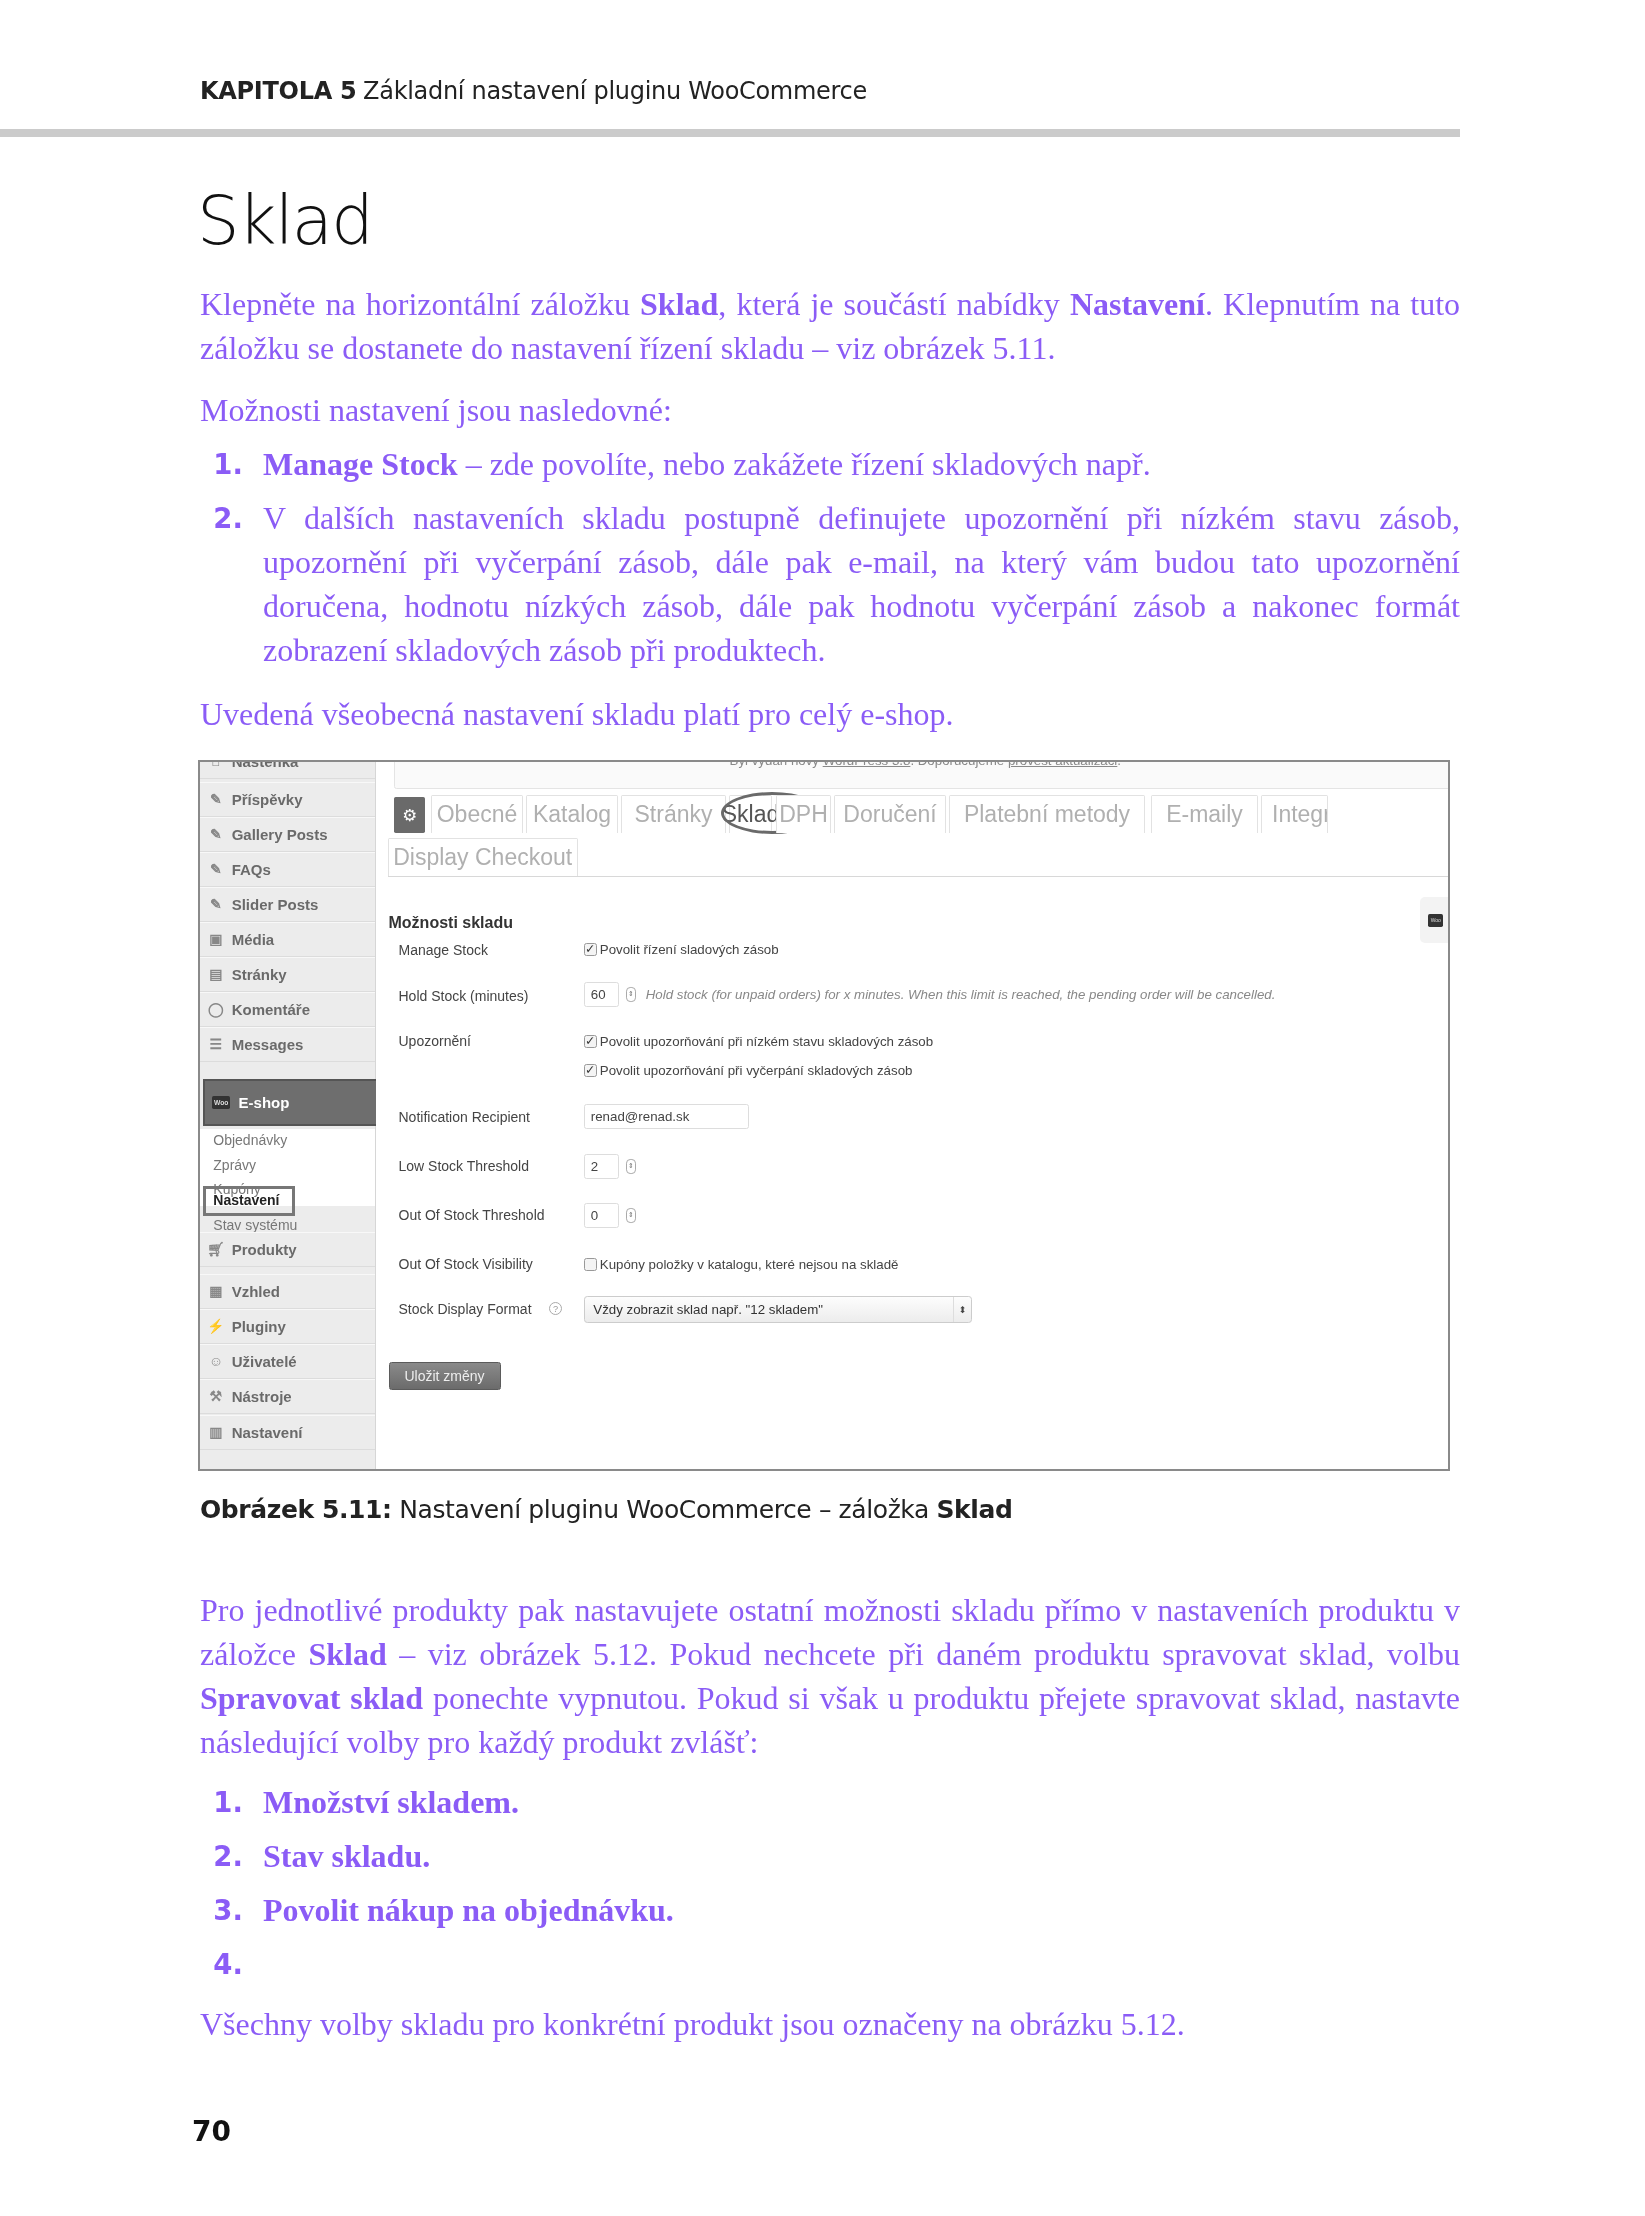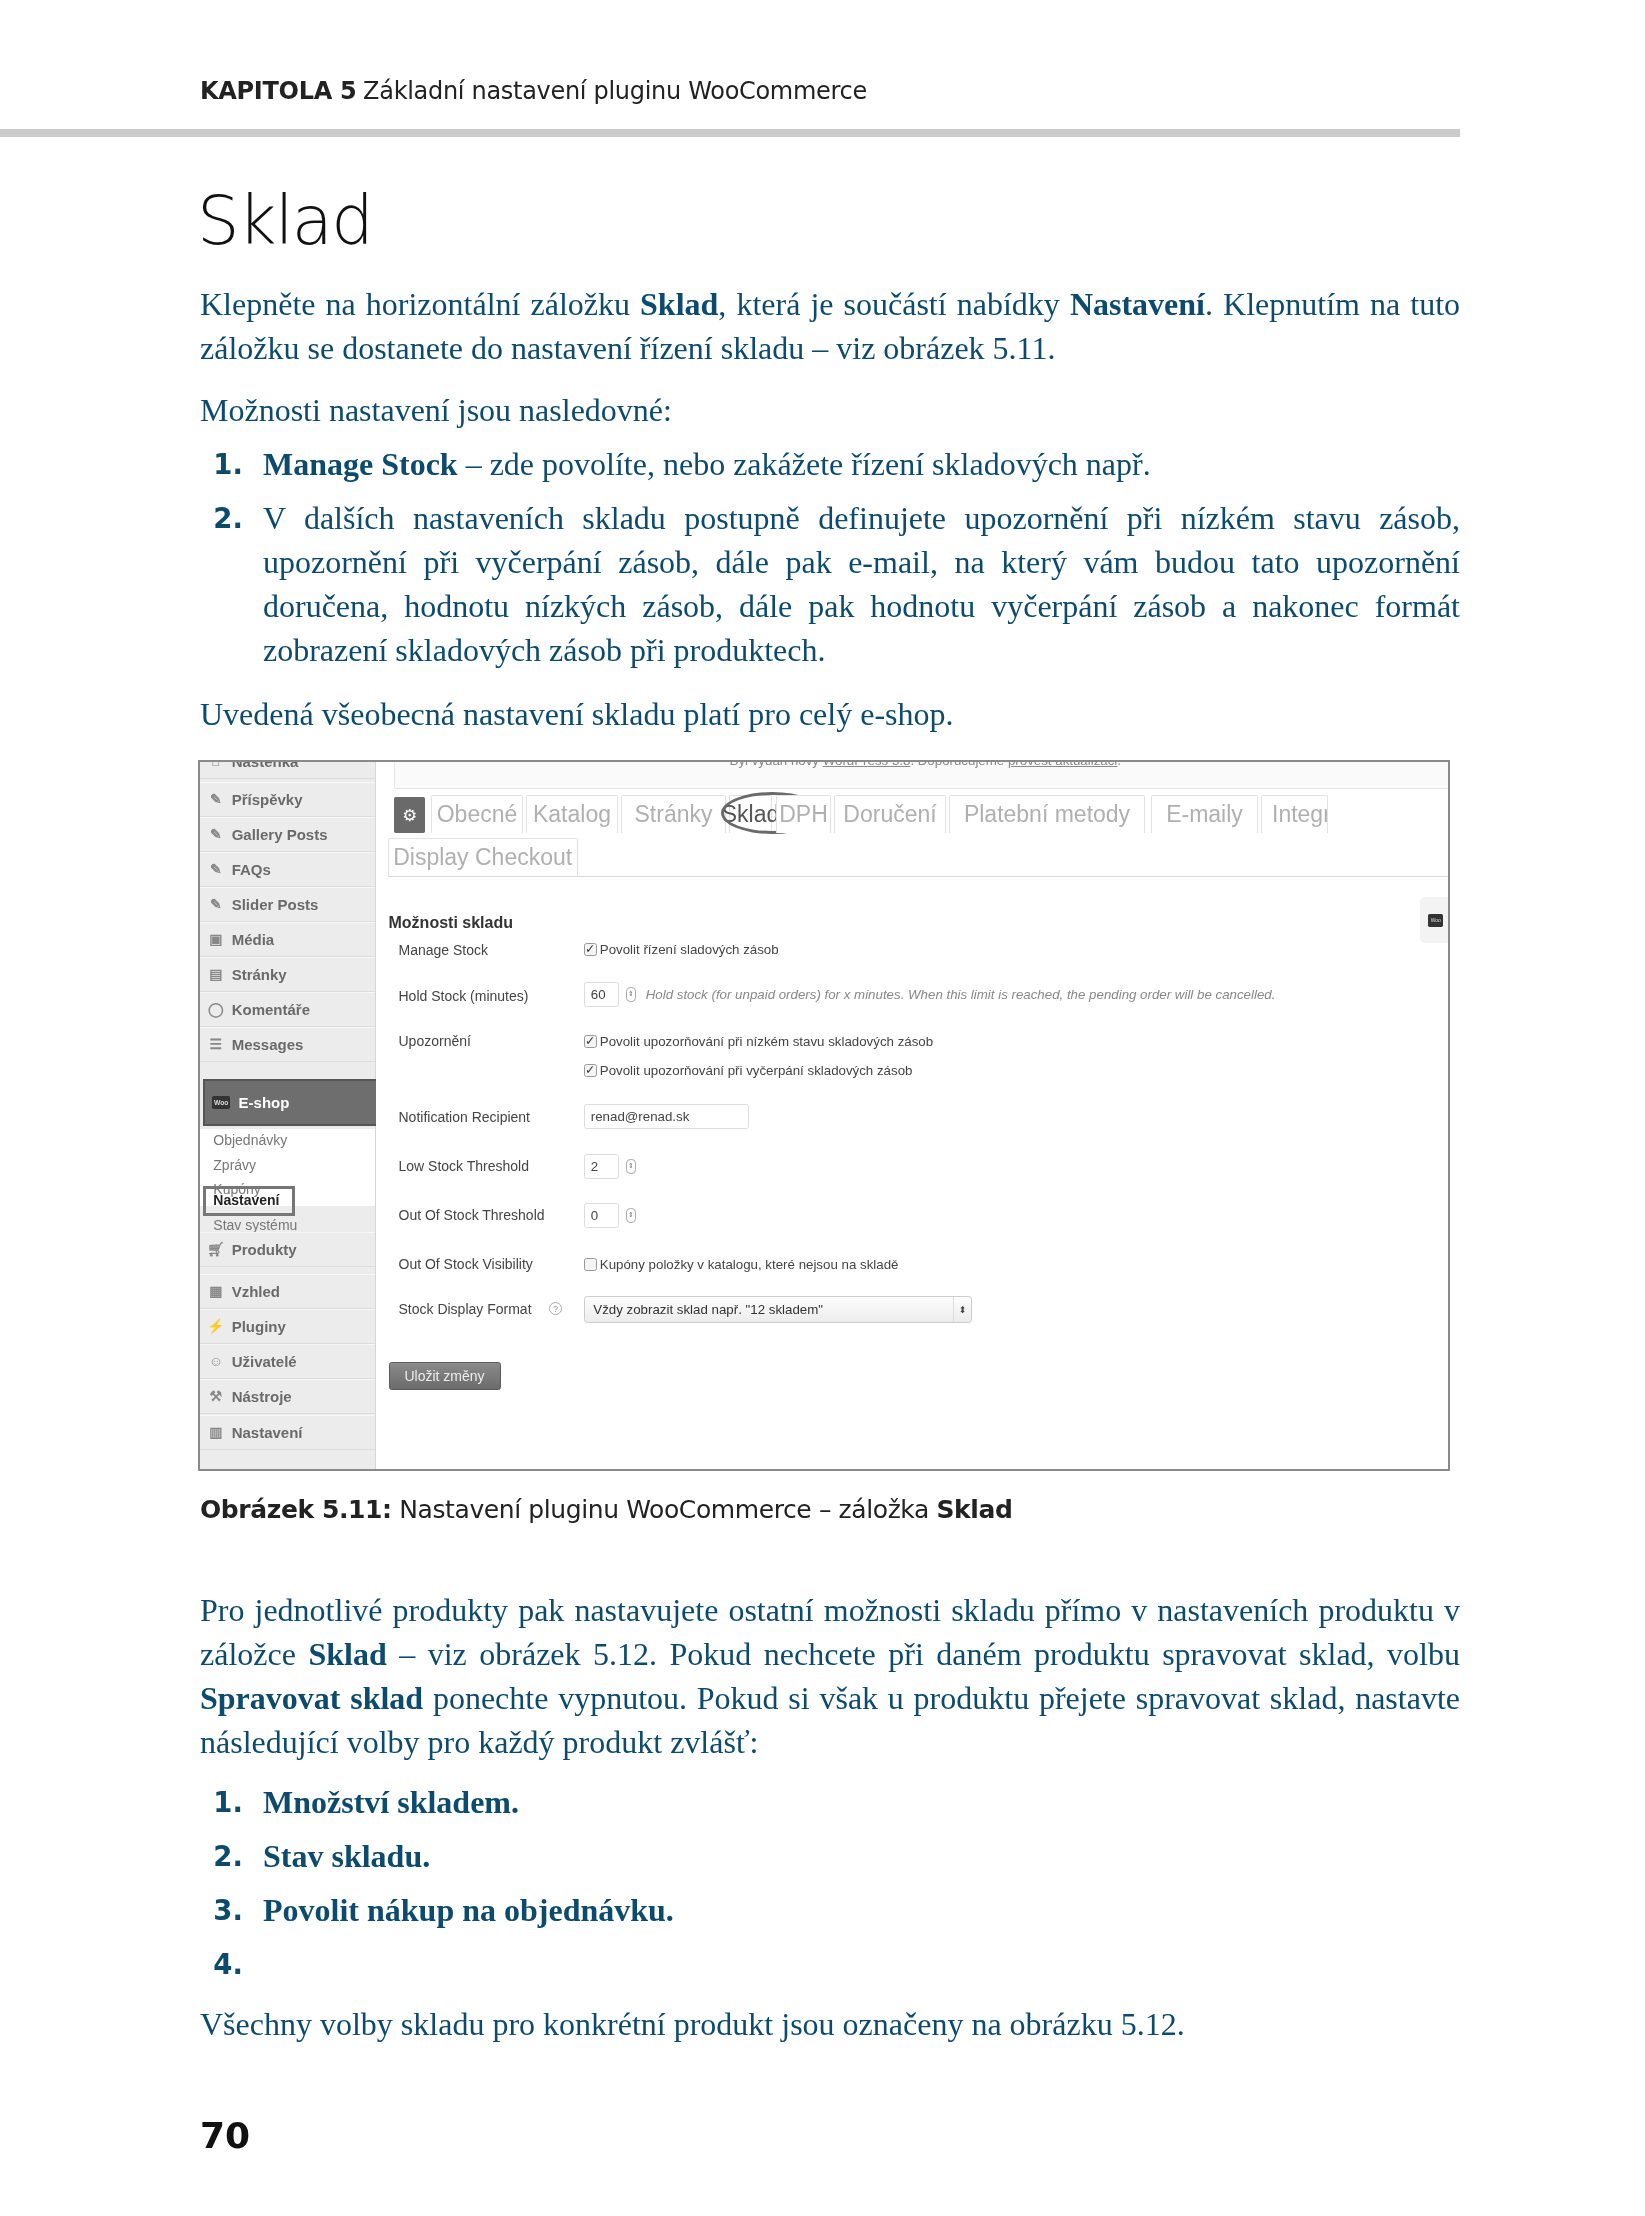--- a/index.html
+++ b/index.html
@@ -9,32 +9,32 @@
   
   .running-header { left: 200px; top: 77px; font-family: "DejaVu Sans", sans-serif; font-size: 24px; color: #222; white-space: nowrap; letter-spacing: -0.3px; }
   .running-header .chap { font-weight: bold; }
   .running-header .chap-title { font-weight: normal; margin-left: 6.7px; }
   .header-rule { left: 0; top: 129px; width: 1460px; height: 7.5px; background: #cbcbcb; }
 
   
   .page-heading { left: 197px; top: 188px; font-family: "DejaVu Sans", sans-serif; font-weight: 200; font-size: 67px; letter-spacing: -1.7px; color: #111; line-height: 1; }
 
   
-  .body-text { font-family: "Liberation Serif", "DejaVu Serif", serif; font-size: 32px; line-height: 44px; color: #0c4a6e; }
+  .body-text { font-family: "Liberation Serif", "DejaVu Serif", serif; font-size: 32px; line-height: 44px; color: #8b5cf6; }
   .para { left: 200px; width: 1260px; text-align: justify; }
   .para b { font-weight: bold; }
   .list { left: 200px; width: 1260px; margin: 0; padding: 0; list-style: none; }
   .list li { position: relative; padding-left: 63px; text-align: justify; }
   .list li .num { position: absolute; left: 13.3px; top: 0; font-family: "DejaVu Sans", sans-serif; font-weight: bold; font-size: 27.5px; }
 
   
   .caption { left: 200px; top: 1495px; font-family: "DejaVu Sans", sans-serif; font-size: 25px; color: #222; letter-spacing: -0.4px; white-space: nowrap; }
   .caption b { font-weight: bold; }
 
-  .page-number { left: 200px; top: 2115px; font-family: "DejaVu Sans", sans-serif; font-weight: bold; font-size: 36px; }
+  .page-number { left: 192px; top: 2115px; font-family: "DejaVu Sans", sans-serif; font-weight: bold; font-size: 28px; }
 
   
   .shot { left: 198px; top: 760px; width: 1248px; height: 707px; border: 2.5px solid #8a8a8a; background: #fff; overflow: hidden; font-family: "Liberation Sans", sans-serif; }
   .wp-sidebar { position: absolute; left: 0; top: 0; width: 175px; height: 100%; background: #ececec; border-right: 0.8px solid #d6d6d6; }
   .menu-item { position: absolute; left: 0; width: 175px; height: 35px; border-bottom: 0.8px solid #dcdcdc; border-top: 0.8px solid #f8f8f8; display: flex; align-items: center; font-weight: bold; font-size: 15px; color: #6a6a6a; box-sizing: border-box; }
   .menu-item .mi-icon { width: 18.3px; height: 18.3px; margin-left: 6.7px; margin-right: 6.7px; display: inline-flex; align-items: center; justify-content: center; color: #888; font-size: 14px; }
   .eshop-item { position: absolute; left: 3.3px; top: 317px; width: 182px; height: 47px; background: #6e6e6e; border: 2.5px solid #555; box-sizing: border-box; display: flex; align-items: center; color: #fff; font-weight: bold; font-size: 15px; }
   .eshop-arrow { position: absolute; left: 175px; top: 320px; width: 0; height: 0; border-top: 18.3px solid transparent; border-bottom: 18.3px solid transparent; border-left: 13.3px solid #6e6e6e; }
   .woo-badge { display: inline-flex; align-items: center; justify-content: center; width: 18.3px; height: 13.3px; background: #333; color: #ddd; font-size: 6.7px; border-radius: 1.7px; margin-left: 6.7px; margin-right: 8.3px; font-weight: bold; }
   .submenu { position: absolute; left: 0; top: 367px; width: 175px; height: 77px; background: #fff; }

